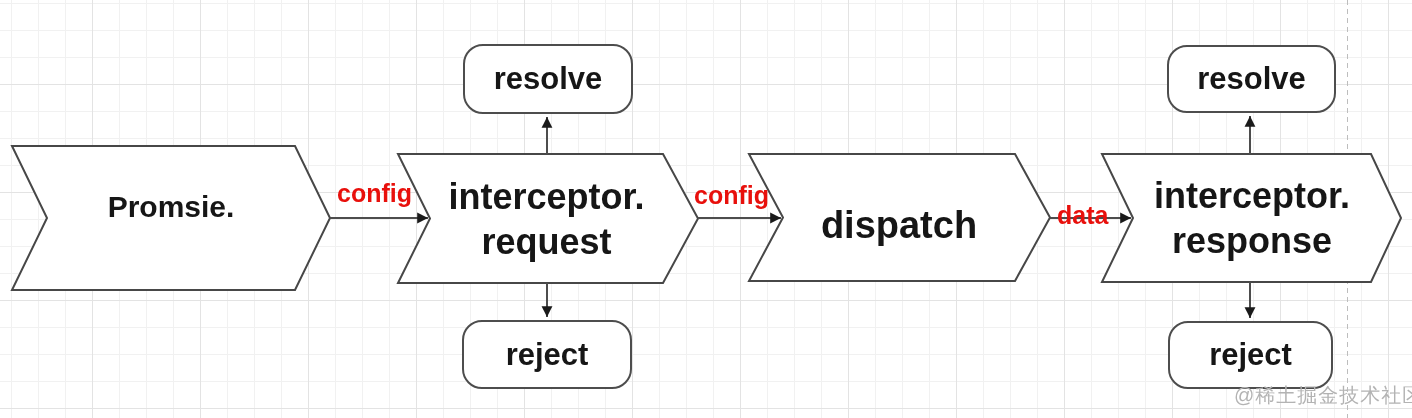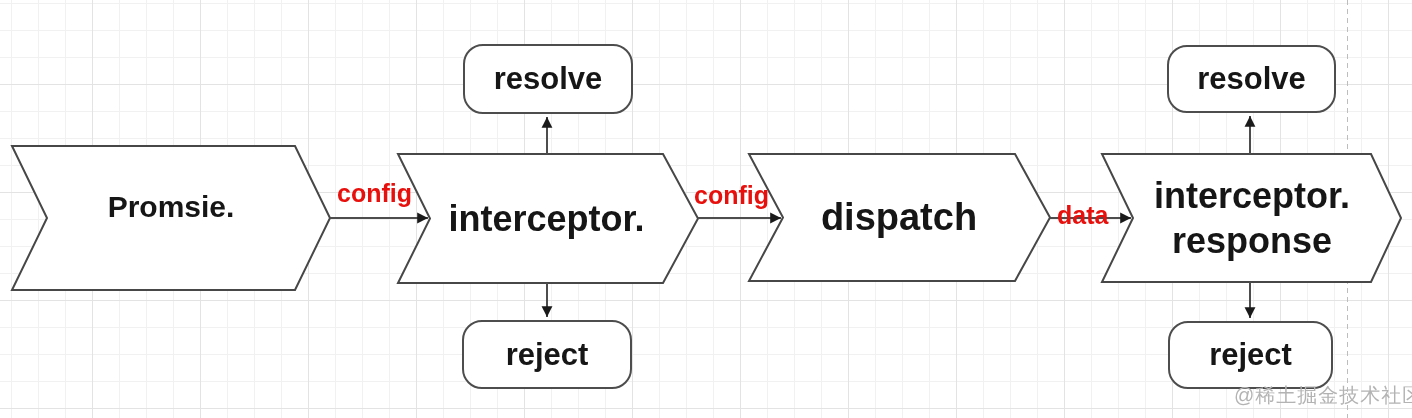--- a/index.html
+++ b/index.html
@@ -67,21 +67,21 @@
     align-items: center;
     justify-content: center;
     text-align: center;
     color: #161616;
     font-weight: 600;
     pointer-events: none;
   }
 
   .lbl-promise        { left: 40px;  top: 146px; width: 262px; height: 120px; font-size: 30px; line-height: 39px; }
   .lbl-request        { left: 430px; top: 154px; width: 233px; height: 129px; font-size: 36px; line-height: 45px; }
-  .lbl-dispatch       { left: 783px; top: 154px; width: 232px; height: 127px; font-size: 38px; }
+  .lbl-dispatch       { left: 783px; top: 162px; width: 232px; height: 127px; font-size: 38px; }
   .lbl-response       { left: 1133px; top: 154px; width: 238px; height: 128px; font-size: 36px; line-height: 45px; }
 
   .edge-label {
     position: absolute;
     color: #e8100c;
     font-weight: 700;
     font-size: 25px;
     line-height: 26px;
     text-align: left;
   }
@@ -140,20 +140,21 @@
   </div>
   <div class="rounded-node" style="left:1168px; top:321px; width:165px; height:68px;">
     <span>reject</span>
   </div>
 
   <div class="node-label lbl-promise">
     <div>Promsie.</div>
   </div>
   <div class="node-label lbl-request">
     <div>interceptor.</div>
+    <div>request</div>
   </div>
   <div class="node-label lbl-dispatch">
     <div>dispatch</div>
   </div>
   <div class="node-label lbl-response">
     <div>interceptor.</div>
     <div>response</div>
   </div>
 
   <div class="edge-label edge-label-config1">config</div>

